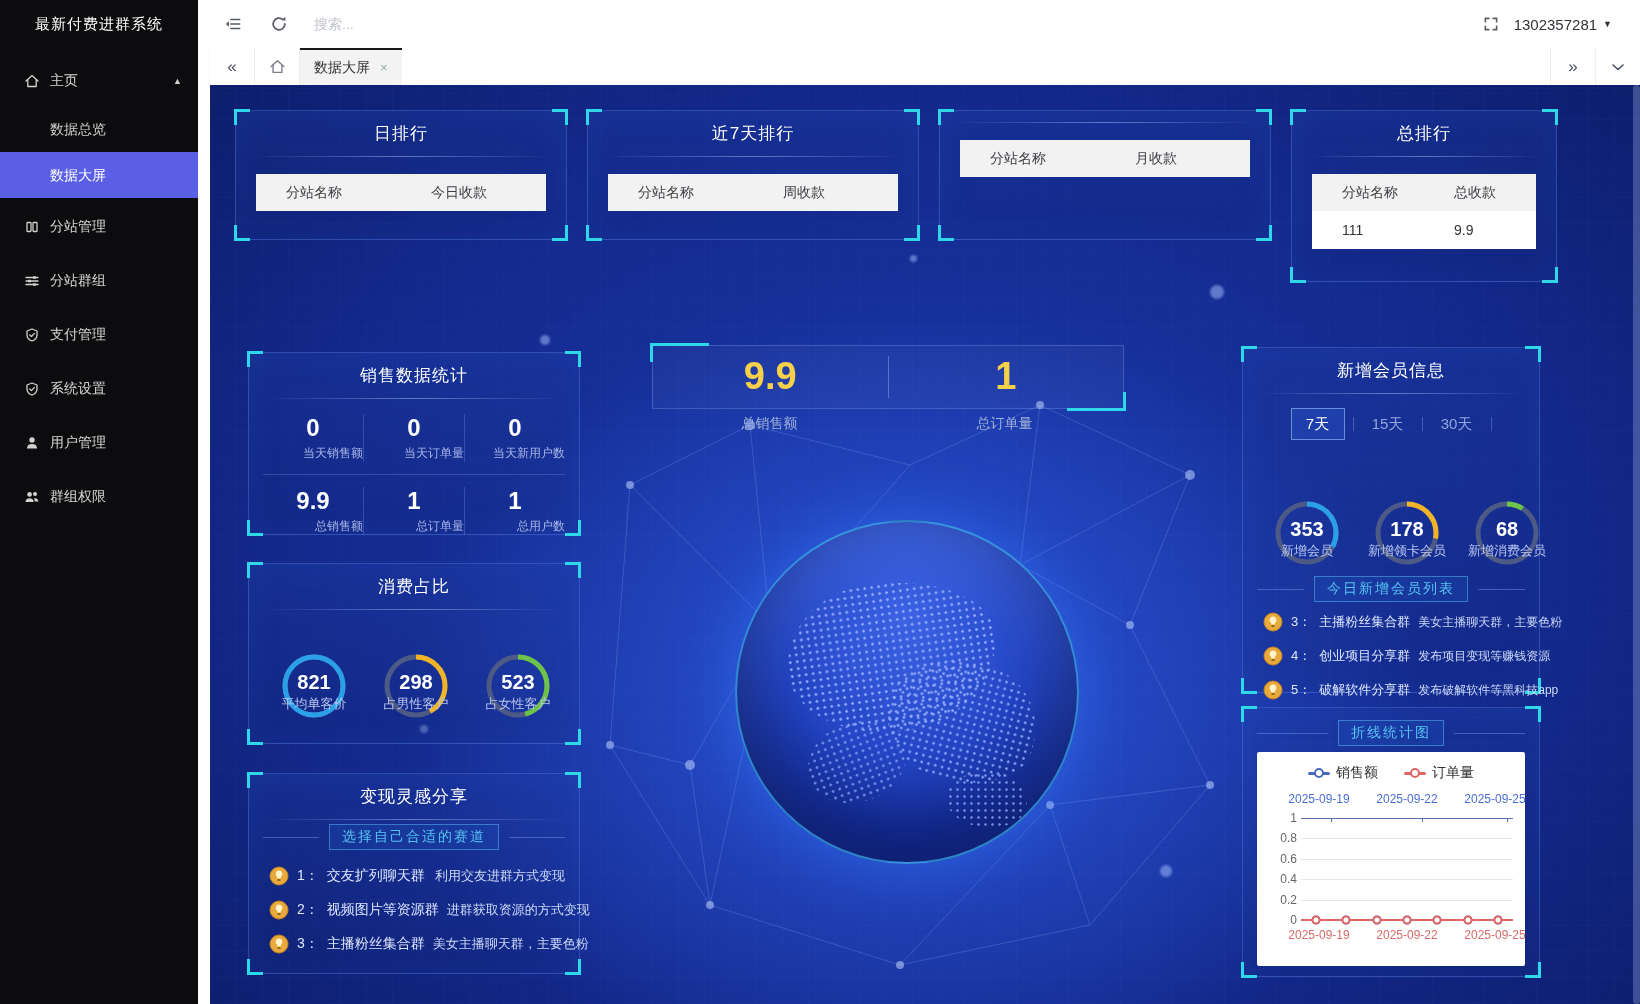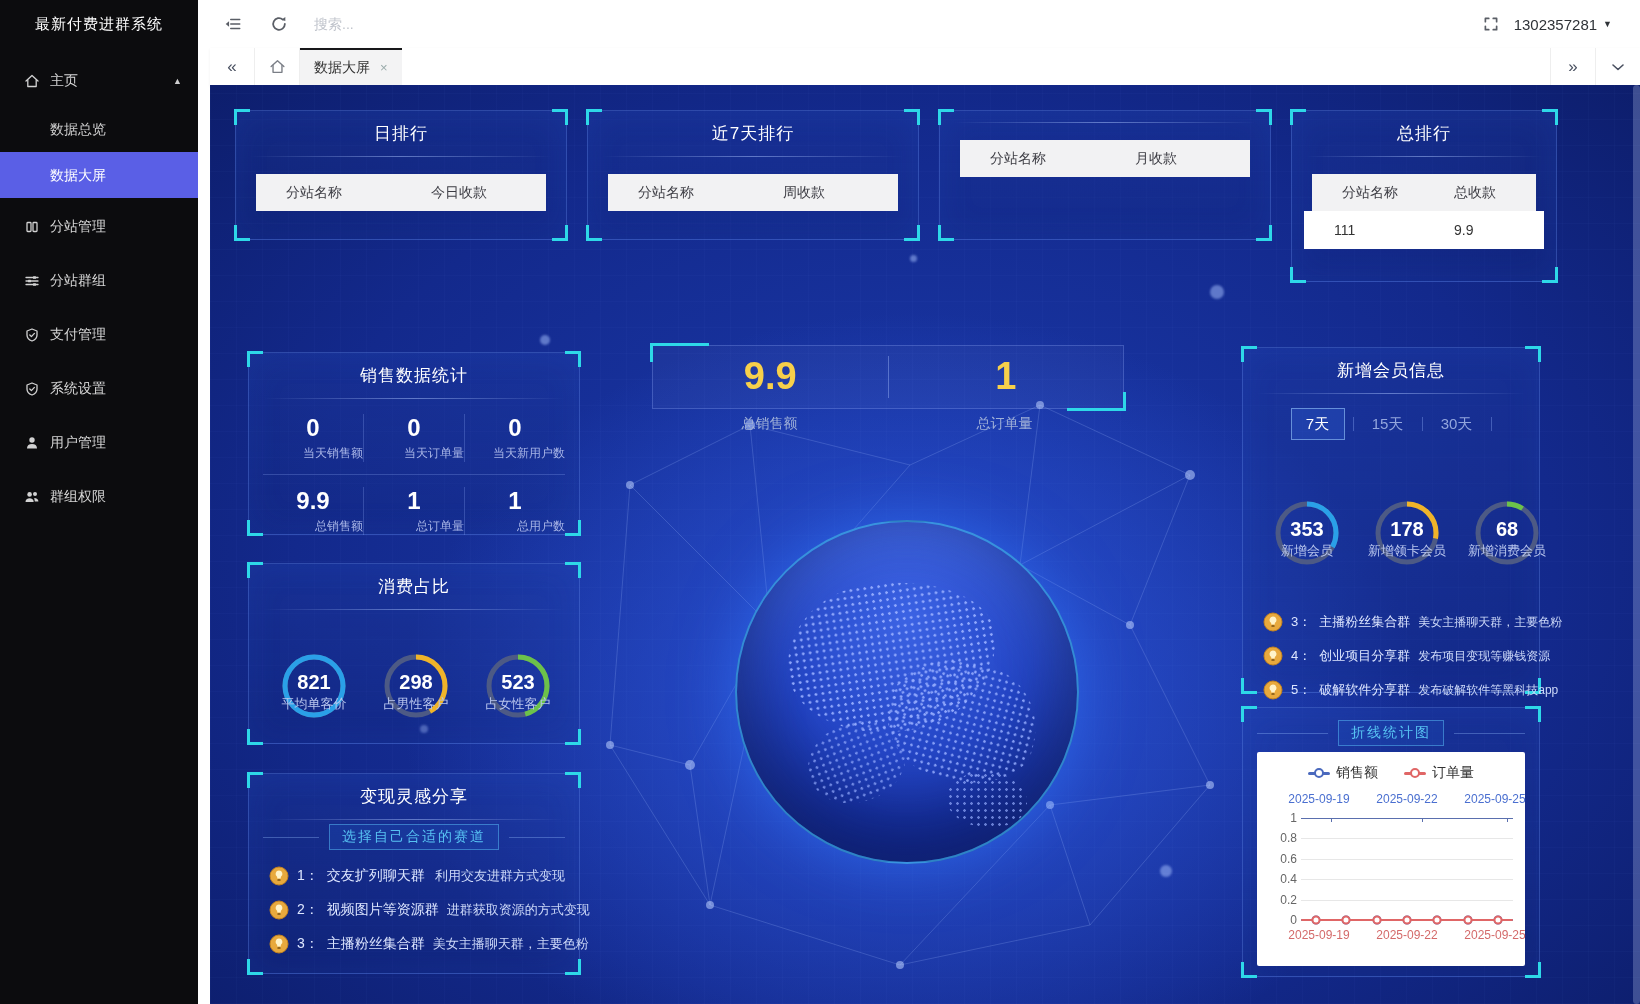--- a/index.html
+++ b/index.html
@@ -47,21 +47,21 @@
          border:1px solid rgba(100,140,240,.35);box-shadow:inset 0 0 34px rgba(40,90,220,.14);}
   .panel::before,.panel::after,.pb::before,.pb::after{content:"";position:absolute;width:13px;height:13px;}
   .panel::before{top:-2px;left:-2px;border-top:3px solid #2ed8e8;border-left:3px solid #2ed8e8;}
   .panel::after{top:-2px;right:-2px;border-top:3px solid #2ed8e8;border-right:3px solid #2ed8e8;}
   .pb{position:absolute;inset:0;}
   .pb::before{bottom:-2px;left:-2px;border-bottom:3px solid #2ed8e8;border-left:3px solid #2ed8e8;}
   .pb::after{bottom:-2px;right:-2px;border-bottom:3px solid #2ed8e8;border-right:3px solid #2ed8e8;}
   .ptitle{text-align:center;color:#fff;font-size:17px;padding-top:11px;letter-spacing:1px;}
   .pdiv{height:1px;background:linear-gradient(90deg,transparent,rgba(170,195,255,.5),transparent);margin:11px 14px 0;}
   .thead{display:flex;background:#f2f2f3;height:37px;margin:17px 20px 0;align-items:center;color:#3c3c43;font-size:14px;}
-  .trow{display:flex;background:#fff;height:38px;margin:0 12px;align-items:center;color:#333;font-size:14px;}
+  .trow{display:flex;background:#fff;height:38px;margin:0 20px;align-items:center;color:#333;font-size:14px;}
   .cell{flex:1;padding-left:30px;}
   
   .srow{display:flex;margin:13px 14px 0;padding-top:2px;}
   .srow.second{border-top:1px solid rgba(150,180,255,.25);margin-top:12px;padding-top:12px;}
   .stat{flex:1;text-align:center;border-left:1px solid rgba(150,180,255,.25);}
   .stat:first-child{border-left:0;}
   .sv{font-size:24px;font-weight:bold;color:#fff;}
   .sl{font-size:12px;color:#a7b4e6;margin-top:3px;white-space:nowrap;text-align:right;}
   
   .ring{position:absolute;width:66px;height:66px;text-align:center;}
@@ -466,20 +466,25 @@
         <div class="rv">178</div>
         <div class="rl">新增领卡会员</div>
       </div>
       <div class="ring" style="left:231px;top:152px;">
         <svg width="66" height="66" viewBox="0 0 66 66">
           <circle cx="33" cy="33" r="29" fill="none" stroke-width="5" stroke="#4d5a85"></circle>
           <circle cx="33" cy="33" r="29" fill="none" stroke-width="5" pathLength="100" stroke-dashoffset="25" stroke="#6cc24a" stroke-dasharray="9 91"></circle>
         </svg>
         <div class="rv">68</div>
         <div class="rl">新增消费会员</div>
+      </div>
+      <div class="badge-row" style="top:228px;">
+        <div class="bline"></div>
+        <div class="badge">今日新增会员列表</div>
+        <div class="bline"></div>
       </div>
       <div class="lrow" style="top:264px;font-size:13px;">
         <svg class="bulb" viewBox="0 0 20 20">
             <circle cx="10" cy="10" r="9" fill="#e8a93d" stroke="#c5831f" stroke-width="1"></circle>
             <path d="M10 4.6 a3.4 3.4 0 0 1 1.8 6.3 l0 1.6 h-3.6 l0 -1.6 A3.4 3.4 0 0 1 10 4.6 Z" fill="#fff3c9"></path>
             <rect x="8.4" y="13.2" width="3.2" height="1.6" rx="0.6" fill="#7a5214"></rect>
           </svg>
         <span>3：</span>
           <span>主播粉丝集合群</span>
         <span class="desc" style="font-size:12px">美女主播聊天群，主要色粉</span>

